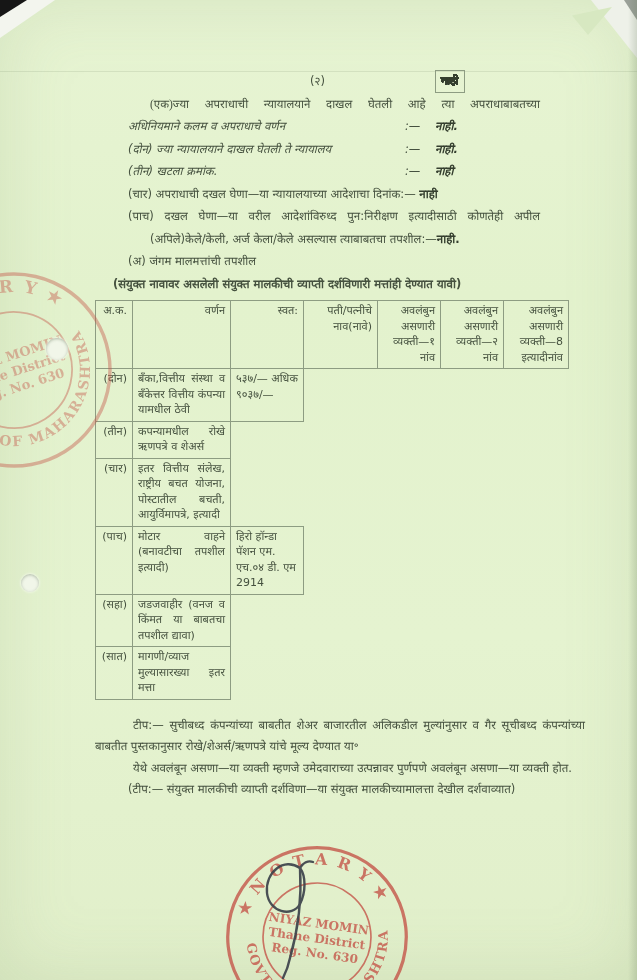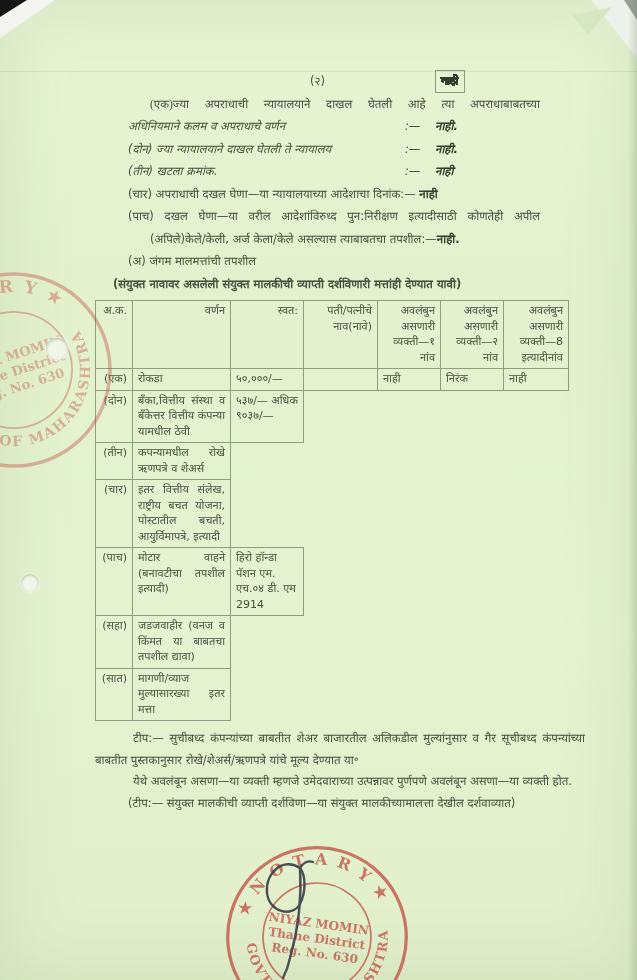--- a/index.html
+++ b/index.html
@@ -53,21 +53,21 @@
   table{border-collapse:collapse;table-layout:fixed;width:473px;margin-top:5px;
     font-size:11px;line-height:15.5px;color:#45513f;}
   th,td{border:1px solid #8d9c82;vertical-align:top;padding:2px 5px 3px;
     font-weight:normal;text-align:right;overflow:hidden;}
   th{height:58px;}
   td.desc{text-align:justify;text-align-last:left;}
   td.val{text-align:center;font-weight:bold;color:#353f2f;}
   td.amt{text-align:left;}
   td.vlt{text-align:left;}
 
-  .postnotes{margin-top:7px;width:490px;}
+  .postnotes{margin-top:15px;width:490px;}
   .postnotes p{margin:0;line-height:21.5px;}
   .n1,.n2{text-indent:38px;text-align:justify;}
   .bhead{padding-left:33px;}
   .bnote{text-indent:33px;text-align:justify;width:470px;}
 
   
   .stamp{position:absolute;pointer-events:none;}
   .stamp-bottom{left:224px;top:844px;width:186px;height:186px;opacity:.8;
     transform:rotate(-6deg);}
   .stamp-left{left:-86px;top:270px;width:200px;height:200px;opacity:.42;
@@ -117,29 +117,20 @@
           <th>वर्णन</th>
           <th>स्वत:</th>
           <th>पती/पत्नीचे नाव(नावे)</th>
           <th>अवलंबुन असणारी व्यक्ती—१ नांव</th>
           <th>अवलंबुन असणारी व्यक्ती—२ नांव</th>
           <th>अवलंबुन असणारी व्यक्ती—8 इत्यादीनांव</th>
         </tr>
       </thead>
       <tbody>
         <tr>
-          <td>(एक)</td>
-          <td class="desc">रोकडा</td>
-          <td class="amt">५०,०००/—</td>
-          <td></td>
-          <td class="vlt">नाही</td>
-          <td class="vlt">निरंक</td>
-          <td class="vlt">नाही</td>
-        </tr>
-        <tr>
           <td>(दोन)</td>
           <td class="desc">बँका,वित्तीय संस्था व बँकेत्तर वित्तीय कंपन्या यामधील ठेवी</td>
           <td class="amt">५३७/— अधिक ९०३७/—</td>
           <td class="val">नाही</td>
           <td class="val">नाही</td>
           <td class="val">नाही</td>
           <td class="val">नाही</td>
         </tr>
         <tr>
           <td>(तीन)</td>

